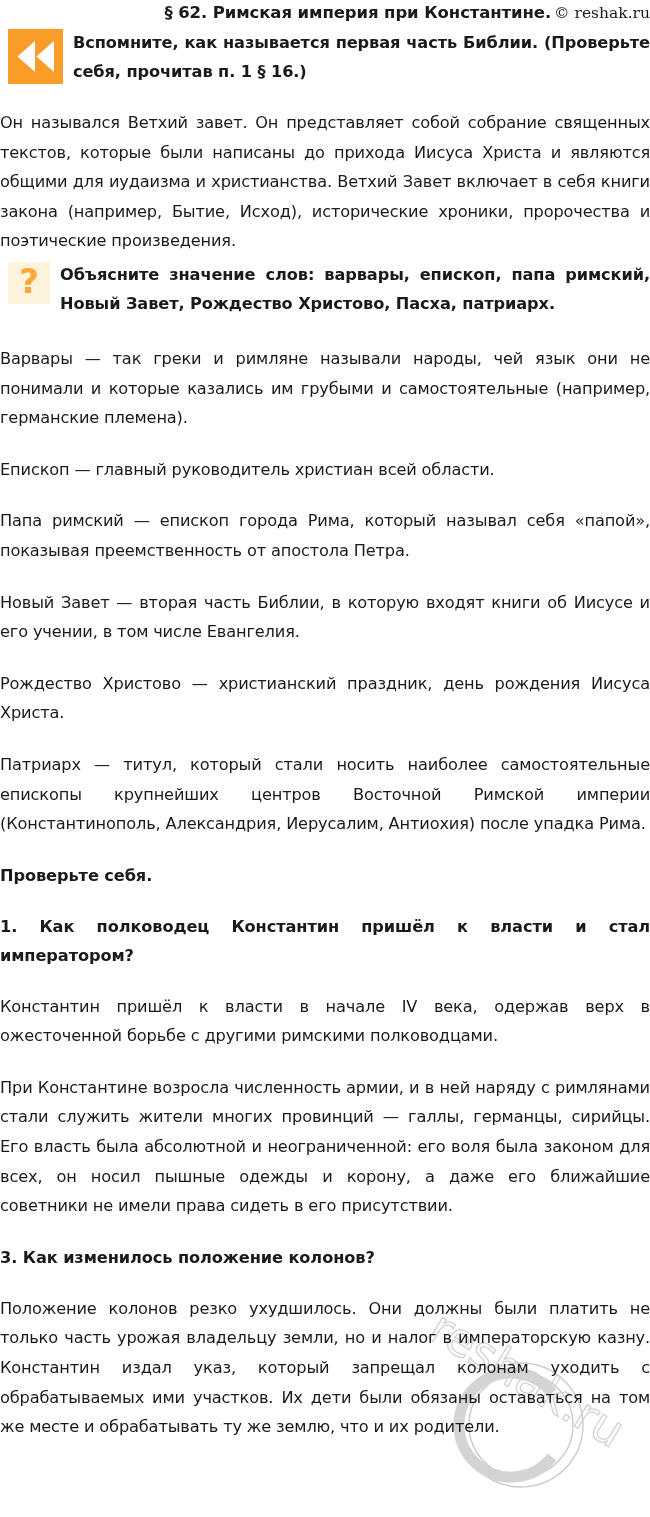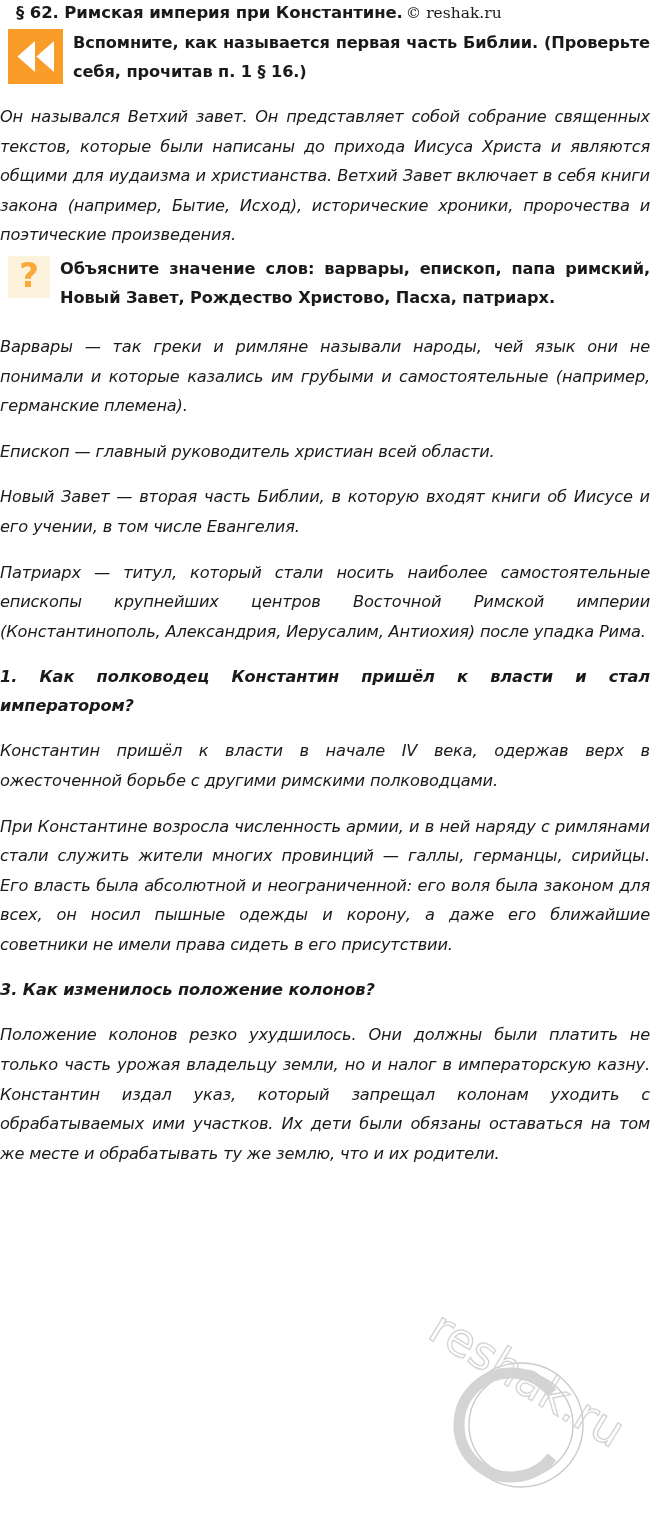--- a/index.html
+++ b/index.html
@@ -28,22 +28,22 @@
     bottom: 2px;
     width: 250px;
     height: 230px;
     pointer-events: none;
     z-index: 0;
     opacity: .75;
   }
 
   
   .header {
-    text-align: left;
-    padding: 3px 0 1px 16px;
+    text-align: right;
+    padding: 3px 0 1px 2px;
     white-space: nowrap;
     position: relative;
     z-index: 2;
   }
   .header-title {
     font-weight: 700;
     font-size: 16.5px;
     letter-spacing: -.1px;
   }
   .header-credit {
@@ -94,21 +94,21 @@
     position: relative;
     z-index: 2;
     margin: 0 0 1px 0;
     padding: 0;
     font-size: 16.2px;
     line-height: 29.6px;
     text-align: justify;
     text-align-last: left;
     letter-spacing: -.15px;
   }
-  p.gap { margin-top: 16px; font-style: italic; }
+  p.gap { margin-top: 22px; }
   p.strong {
     font-weight: 700;
     letter-spacing: -.1px;
     line-height: 29px;
   }
   .spacer-xs { height: 4px; }
 </style>
 </head>
 <body>
 
@@ -151,27 +151,30 @@
     </span>
     <div class="callout-text">Объясните значение слов: варвары, епископ, папа римский, Новый Завет, Рождество Христово, Пасха, патриарх.</div>
   </div>
 
   <div class="spacer-xs"></div>
 
   <p class="para gap">Варвары — так греки и римляне называли народы, чей язык они не понимали и которые казались им грубыми и самостоятельные (например, германские племена).</p>
 
   <p class="para gap">Епископ — главный руководитель христиан всей области.</p>
 
+  <p class="para gap">Папа римский — епископ города Рима, который называл себя «папой», показывая преемственность от апостола Петра.</p>
 
   <p class="para gap">Новый Завет — вторая часть Библии, в которую входят книги об Иисусе и его учении, в том числе Евангелия.</p>
 
+  <p class="para gap">Рождество Христово — христианский праздник, день рождения Иисуса Христа.</p>
 
 
   <p class="para gap">Патриарх — титул, который стали носить наиболее самостоятельные епископы крупнейших центров Восточной Римской империи (Константинополь, Александрия, Иерусалим, Антиохия) после упадка Рима.</p>
 
+  <p class="para strong gap">Проверьте себя.</p>
 
   <p class="para strong gap">1. Как полководец Константин пришёл к власти и стал императором?</p>
   <p class="para gap">Константин пришёл к власти в начале IV века, одержав верх в ожесточенной борьбе с другими римскими полководцами.</p>
 
   <p class="para gap">При Константине возросла численность армии, и в ней наряду с римлянами стали служить жители многих провинций — галлы, германцы, сирийцы. Его власть была абсолютной и неограниченной: его воля была законом для всех, он носил пышные одежды и корону, а даже его ближайшие советники не имели права сидеть в его присутствии.</p>
 
   <p class="para strong gap">3. Как изменилось положение колонов?</p>
   <p class="para gap">Положение колонов резко ухудшилось. Они должны были платить не только часть урожая владельцу земли, но и налог в императорскую казну. Константин издал указ, который запрещал колонам уходить с обрабатываемых ими участков. Их дети были обязаны оставаться на том же месте и обрабатывать ту же землю, что и их родители.</p>
 
 </div>

